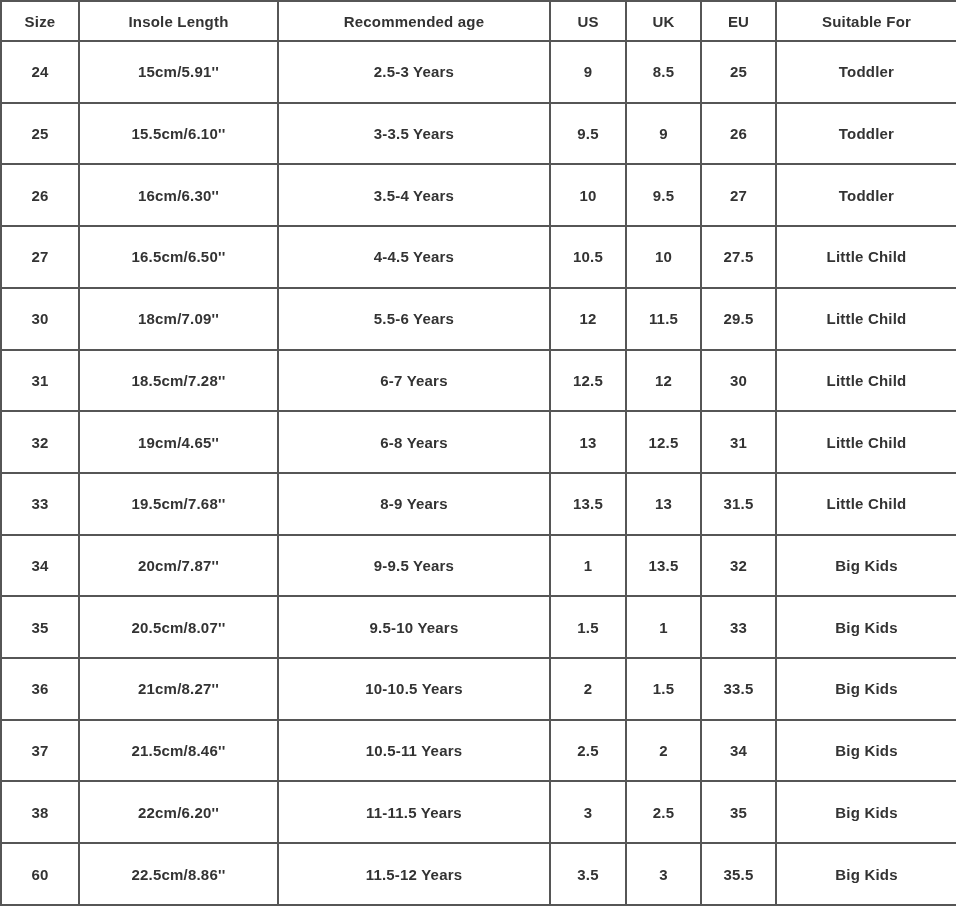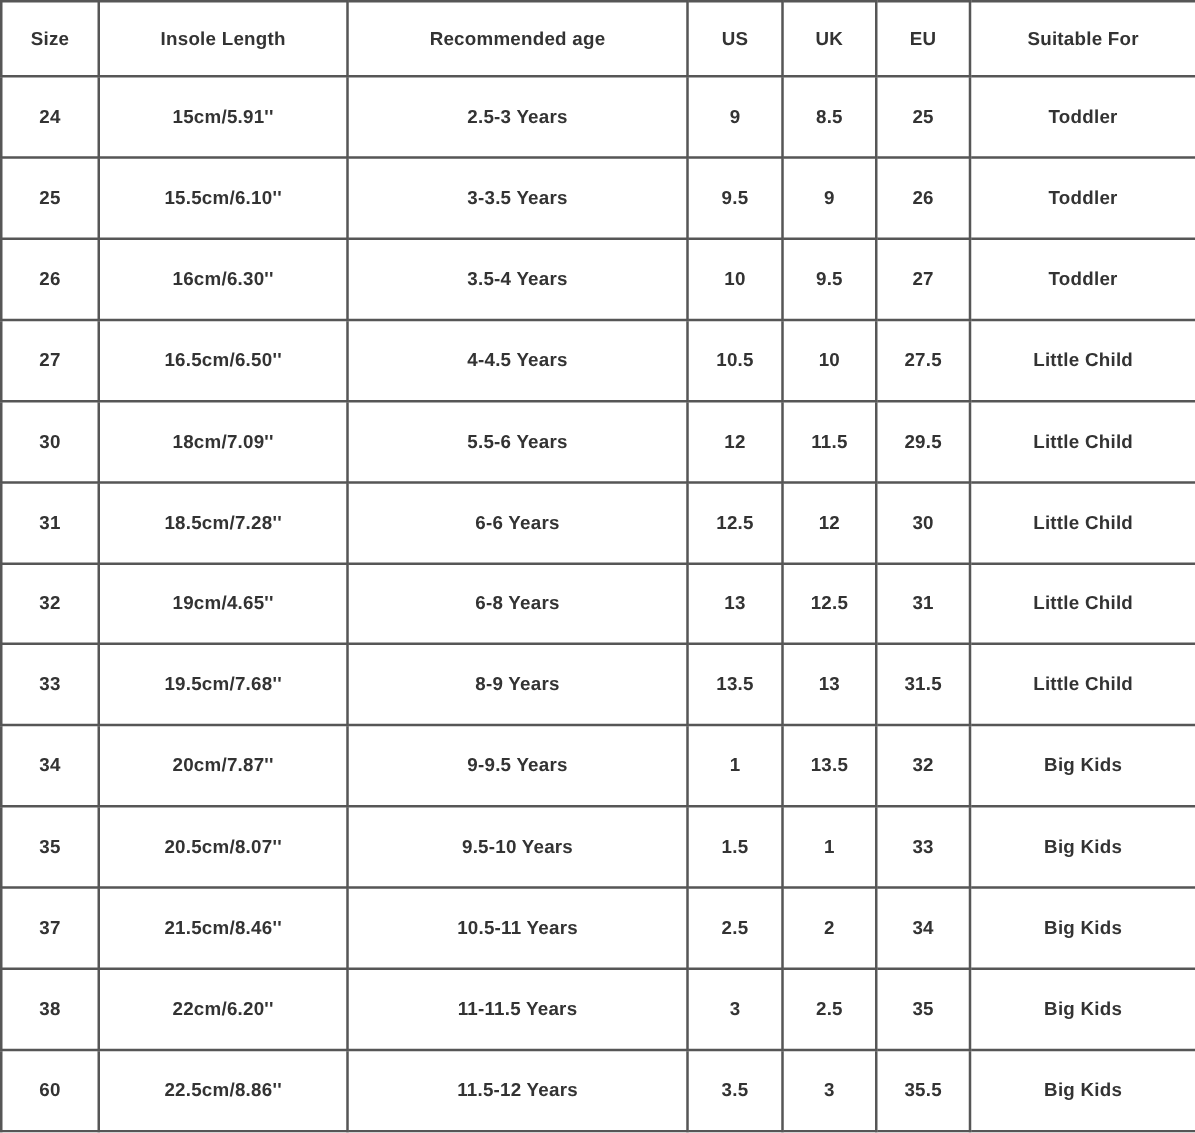--- a/index.html
+++ b/index.html
@@ -27,21 +27,21 @@
     font-family: "Liberation Sans", sans-serif;
     font-size: 15px;
     font-weight: 700;
     text-align: center;
     vertical-align: middle;
     padding: 0;
     overflow: hidden;
     white-space: nowrap;
     letter-spacing: 0.2px;
   }
-  thead tr { height: 60px; }
+  thead tr { height: 40px; }
   tbody tr { height: 50px; }
   col.c-size          { width: 78px; }
   col.c-insole        { width: 199px; }
   col.c-age           { width: 272px; }
   col.c-us            { width: 76px; }
   col.c-uk            { width: 75px; }
   col.c-eu            { width: 75px; }
   col.c-suitable      { width: 181px; }
 </style>
 </head>
@@ -111,21 +111,21 @@
           <td>18cm/7.09''</td>
           <td>5.5-6 Years</td>
           <td>12</td>
           <td>11.5</td>
           <td>29.5</td>
           <td>Little Child</td>
         </tr>
         <tr>
           <td>31</td>
           <td>18.5cm/7.28''</td>
-          <td>6-6 Years</td>
+          <td>6-7 Years</td>
           <td>12.5</td>
           <td>12</td>
           <td>30</td>
           <td>Little Child</td>
         </tr>
         <tr>
           <td>32</td>
           <td>19cm/4.65''</td>
           <td>6-8 Years</td>
           <td>13</td>
@@ -154,20 +154,29 @@
         <tr>
           <td>35</td>
           <td>20.5cm/8.07''</td>
           <td>9.5-10 Years</td>
           <td>1.5</td>
           <td>1</td>
           <td>33</td>
           <td>Big Kids</td>
         </tr>
         <tr>
+          <td>36</td>
+          <td>21cm/8.27''</td>
+          <td>10-10.5 Years</td>
+          <td>2</td>
+          <td>1.5</td>
+          <td>33.5</td>
+          <td>Big Kids</td>
+        </tr>
+        <tr>
           <td>37</td>
           <td>21.5cm/8.46''</td>
           <td>10.5-11 Years</td>
           <td>2.5</td>
           <td>2</td>
           <td>34</td>
           <td>Big Kids</td>
         </tr>
         <tr>
           <td>38</td>

